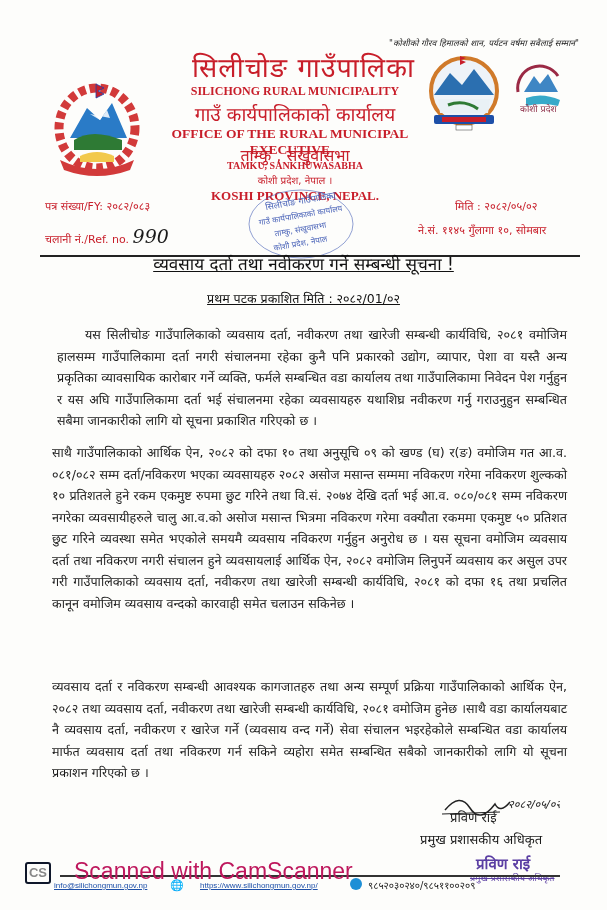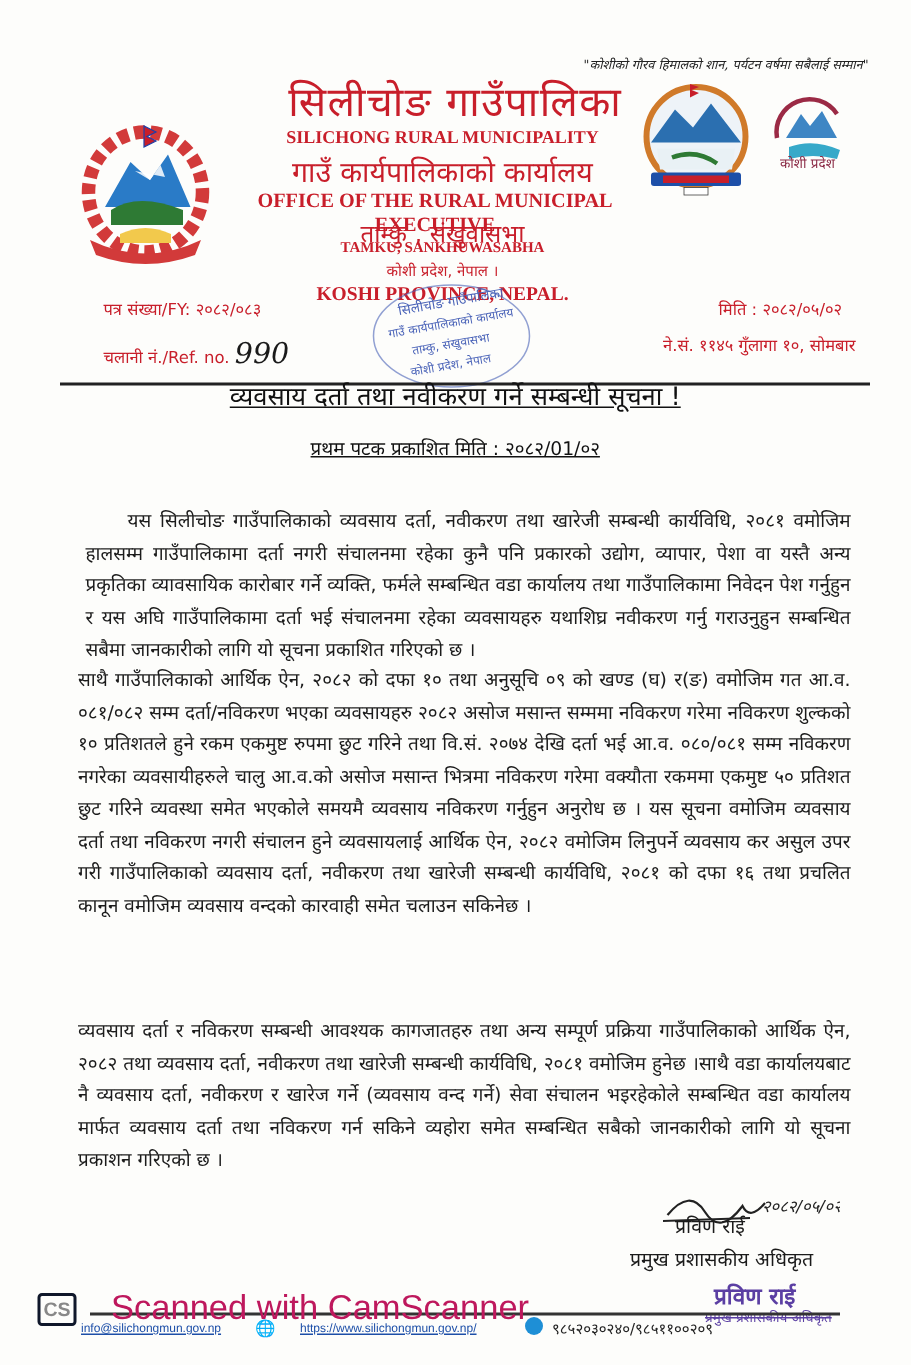--- a/index.html
+++ b/index.html
@@ -12,29 +12,29 @@
   .title-np { top:48px; left:0; width:607px; text-align:center; font-size:27px; color:#c81e2a; letter-spacing:1px; }
   .header-center { left:170px; width:250px; text-align:center; }
   .title-en { top:84px; font-family:"Liberation Serif", serif; font-weight:bold; font-size:12px; color:#c81e2a; }
   .office-np { top:101px; font-size:19px; color:#c81e2a; }
   .office-en { top:126px; left:140px; width:300px; font-family:"Liberation Serif", serif; font-weight:bold; font-size:13.5px; color:#c81e2a; text-align:center; }
   .addr-np { top:144px; font-size:16px; color:#c81e2a; }
   .addr-en { top:160px; font-family:"Liberation Serif", serif; font-weight:bold; font-size:10px; color:#c81e2a; }
   .prov-np { top:173px; font-size:10px; color:#c81e2a; }
   .prov-en { top:188px; font-family:"Liberation Serif", serif; font-weight:bold; font-size:13px; color:#c81e2a; }
 
-  .meta { font-size:11px; color:#c81e2a;margin-left:24px; }
+  .meta { font-size:11px; color:#c81e2a; }
   .ref-handwritten { font-family:"DejaVu Serif", serif; font-style:italic; font-size:19px; color:#1a1a1a; }
 
   .divider { top:255px; left:40px; width:540px; height:2px; background:#222; }
   .notice-title { top:252px; left:0; width:607px; text-align:center; font-size:17px; text-decoration:underline; color:#111; }
   .pub-date { top:290px; left:0; width:607px; text-align:center; font-size:12.5px; text-decoration:underline; color:#111; }
 
   .para { left:57px; width:510px; font-size:12.6px; line-height:21.5px; text-align:justify; color:#1b1b1b; text-align-last:left; }
-  .para.indent { text-indent:28px;margin-top:12px; }
+  .para.indent { text-indent:28px; }
 
   .sig-scribble { top:790px; left:440px; }
   .sig-name { top:808px; left:450px; font-size:13px; }
   .sig-title { top:830px; left:420px; font-size:13px; }
   .stamp-name { top:853px; left:476px; font-size:15px; color:#5b3fa3; font-weight:bold; }
   .stamp-title { top:871px; left:470px; font-size:9px; color:#5b3fa3; text-decoration:line-through; }
 
   .footer-line { top:875px; left:60px; width:500px; height:1.5px; background:#333; }
   .cs-badge { top:862px; left:25px; width:22px; height:18px; border:2px solid #0f172a; border-radius:3px; font-family:"Liberation Sans", sans-serif; font-weight:bold; color:#888; font-size:13px; text-align:center; line-height:18px; }
   .cs-text { top:858px; left:74px; font-family:"Liberation Sans", sans-serif; font-size:23px; color:#be185d; }

